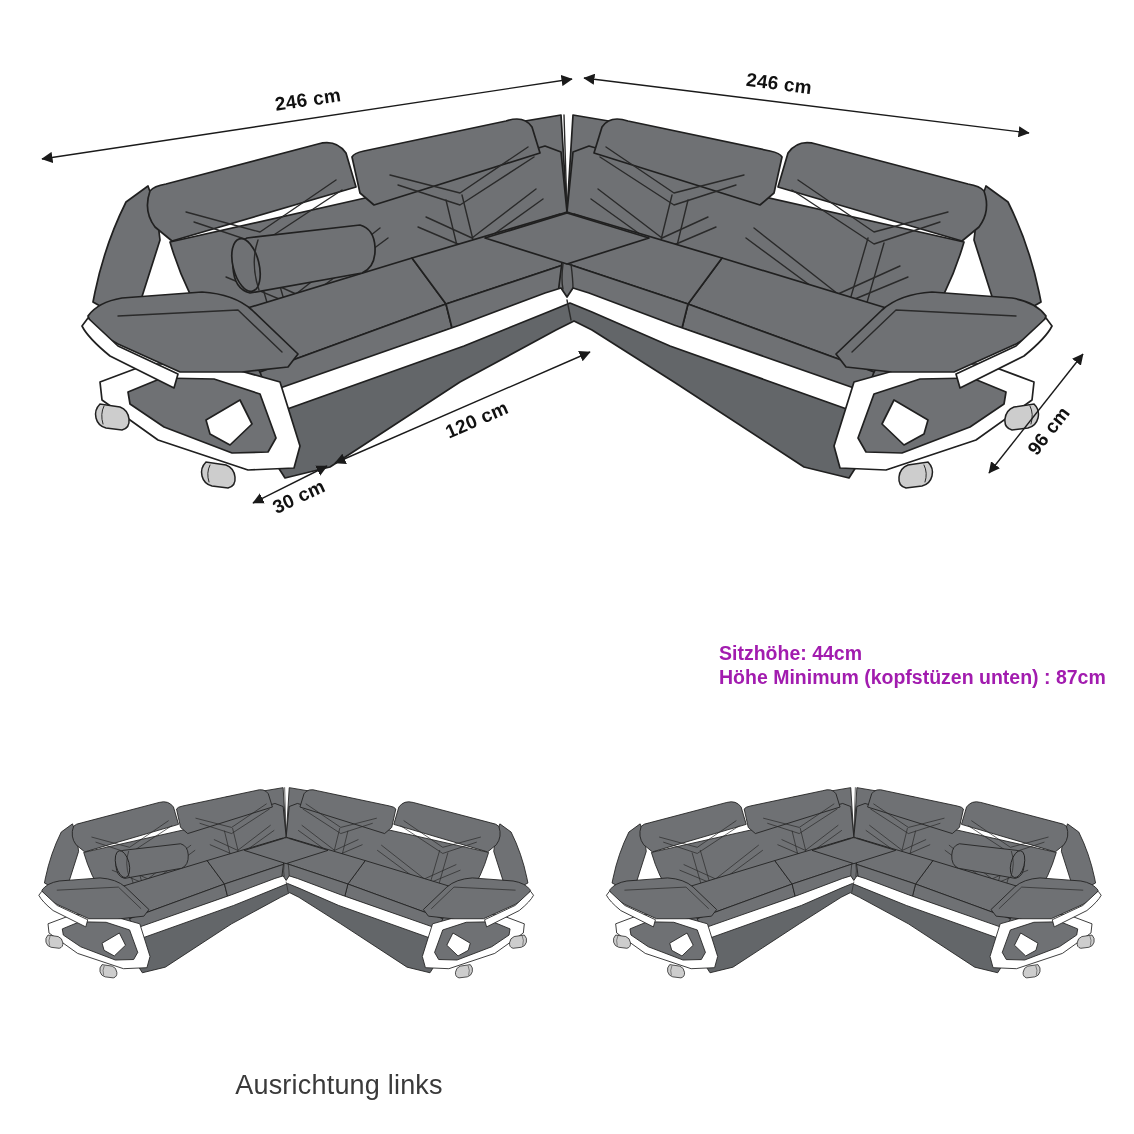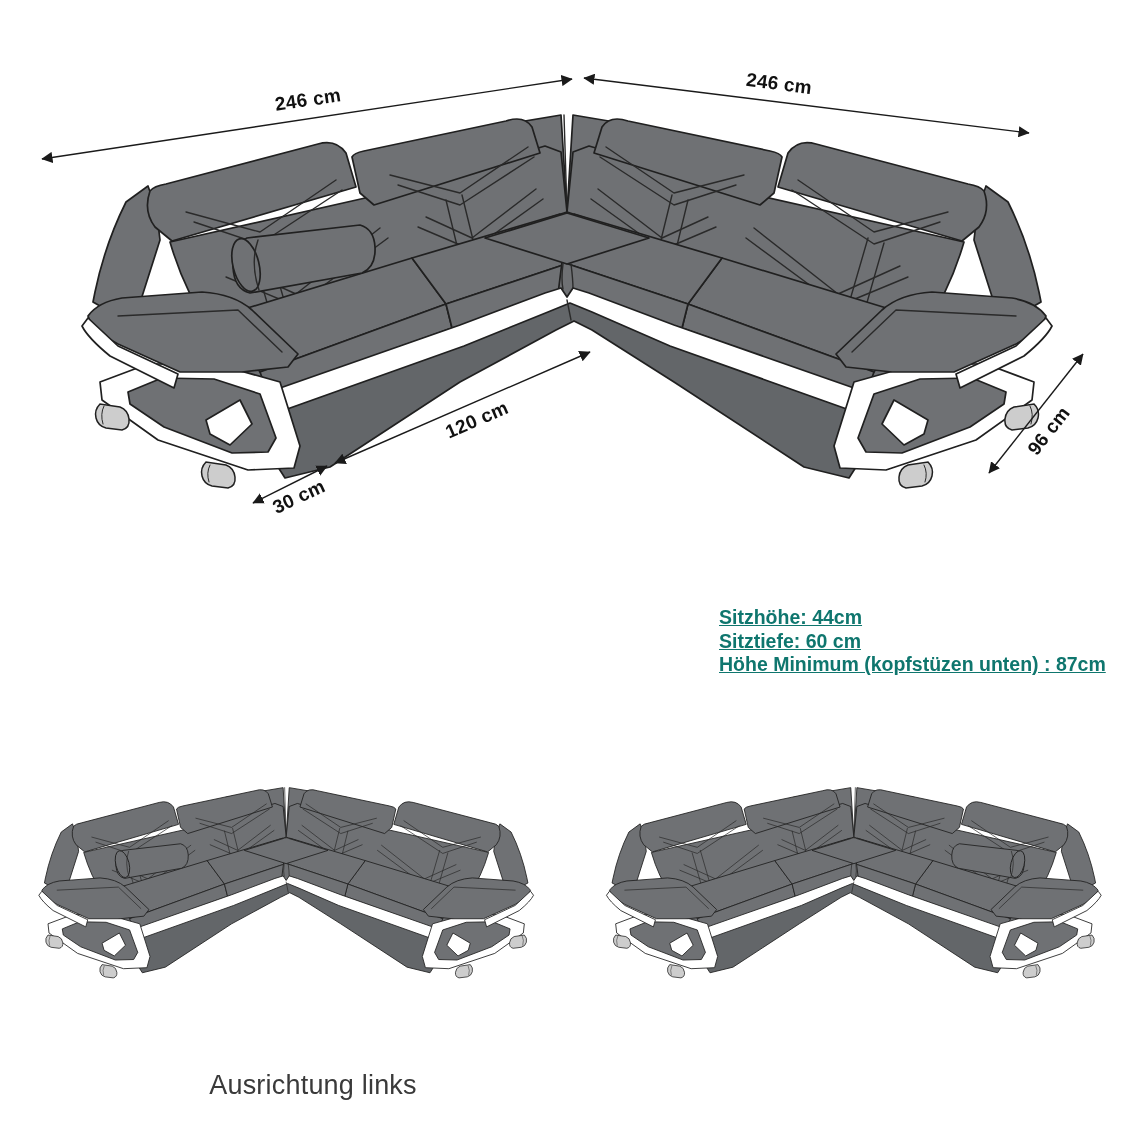--- a/index.html
+++ b/index.html
@@ -10,22 +10,22 @@
   .s  {fill:#6f7174;stroke:#202020;stroke-width:1.7;stroke-linejoin:round;}
   .sd {fill:#636669;stroke:#202020;stroke-width:1.7;stroke-linejoin:round;}
   .w  {fill:#ffffff;stroke:#202020;stroke-width:1.7;stroke-linejoin:round;}
   .ln {fill:none;stroke:#2a2a2a;stroke-width:1.4;stroke-linecap:round;stroke-linejoin:round;}
   .ft {fill:#cdcdcd;stroke:#202020;stroke-width:1.5;}
   .flat{fill:#6f7174;stroke:none;}
   .dim-line{stroke:#1a1a1a;stroke-width:1.4;fill:none;}
   
   .dim{position:absolute;white-space:nowrap;font-weight:700;font-size:19px;color:#111;
        transform:translate(-50%,-50%) rotate(var(--r,0deg));letter-spacing:.3px;}
-  .specs{position:absolute;left:719px;top:606px;font-size:19.5px;font-weight:600;
-         color:#0f766e;line-height:23.5px;white-space:nowrap;text-decoration:underline;}
+  .specs{position:absolute;left:719px;top:642px;font-size:19.5px;font-weight:600;
+         color:#a21caf;line-height:23.5px;white-space:nowrap;}
   .caption{position:absolute;transform:translate(-50%,-50%);font-size:27px;font-weight:400;
            color:#3a3a3a;white-space:nowrap;letter-spacing:.2px;}
 </style>
 </head>
 <body>
 
 <div id="page">
 
   <svg id="scene" width="1134" height="1134" viewBox="0 0 1134 1134">
     <defs>
@@ -112,19 +112,18 @@
   </svg>
 
   <div class="dim" style="left:308px;top:100px;--r:-8.4deg">246 cm</div>
   <div class="dim" style="left:779px;top:84px;--r:7.2deg">246 cm</div>
   <div class="dim" style="left:477px;top:420px;--r:-23.5deg">120 cm</div>
   <div class="dim" style="left:299px;top:497px;--r:-25deg">30 cm</div>
   <div class="dim" style="left:1049px;top:431px;--r:-52deg">96 cm</div>
 
   <div class="specs">
     <div>Sitzhöhe: 44cm</div>
-    <div>Sitztiefe: 60 cm</div>
     <div>Höhe Minimum (kopfstüzen unten) : 87cm</div>
   </div>
 
-  <div class="caption" style="left:313px;top:1085px">Ausrichtung links</div>
+  <div class="caption" style="left:339px;top:1085px">Ausrichtung links</div>
 
 </div>
 
 </body></html>

